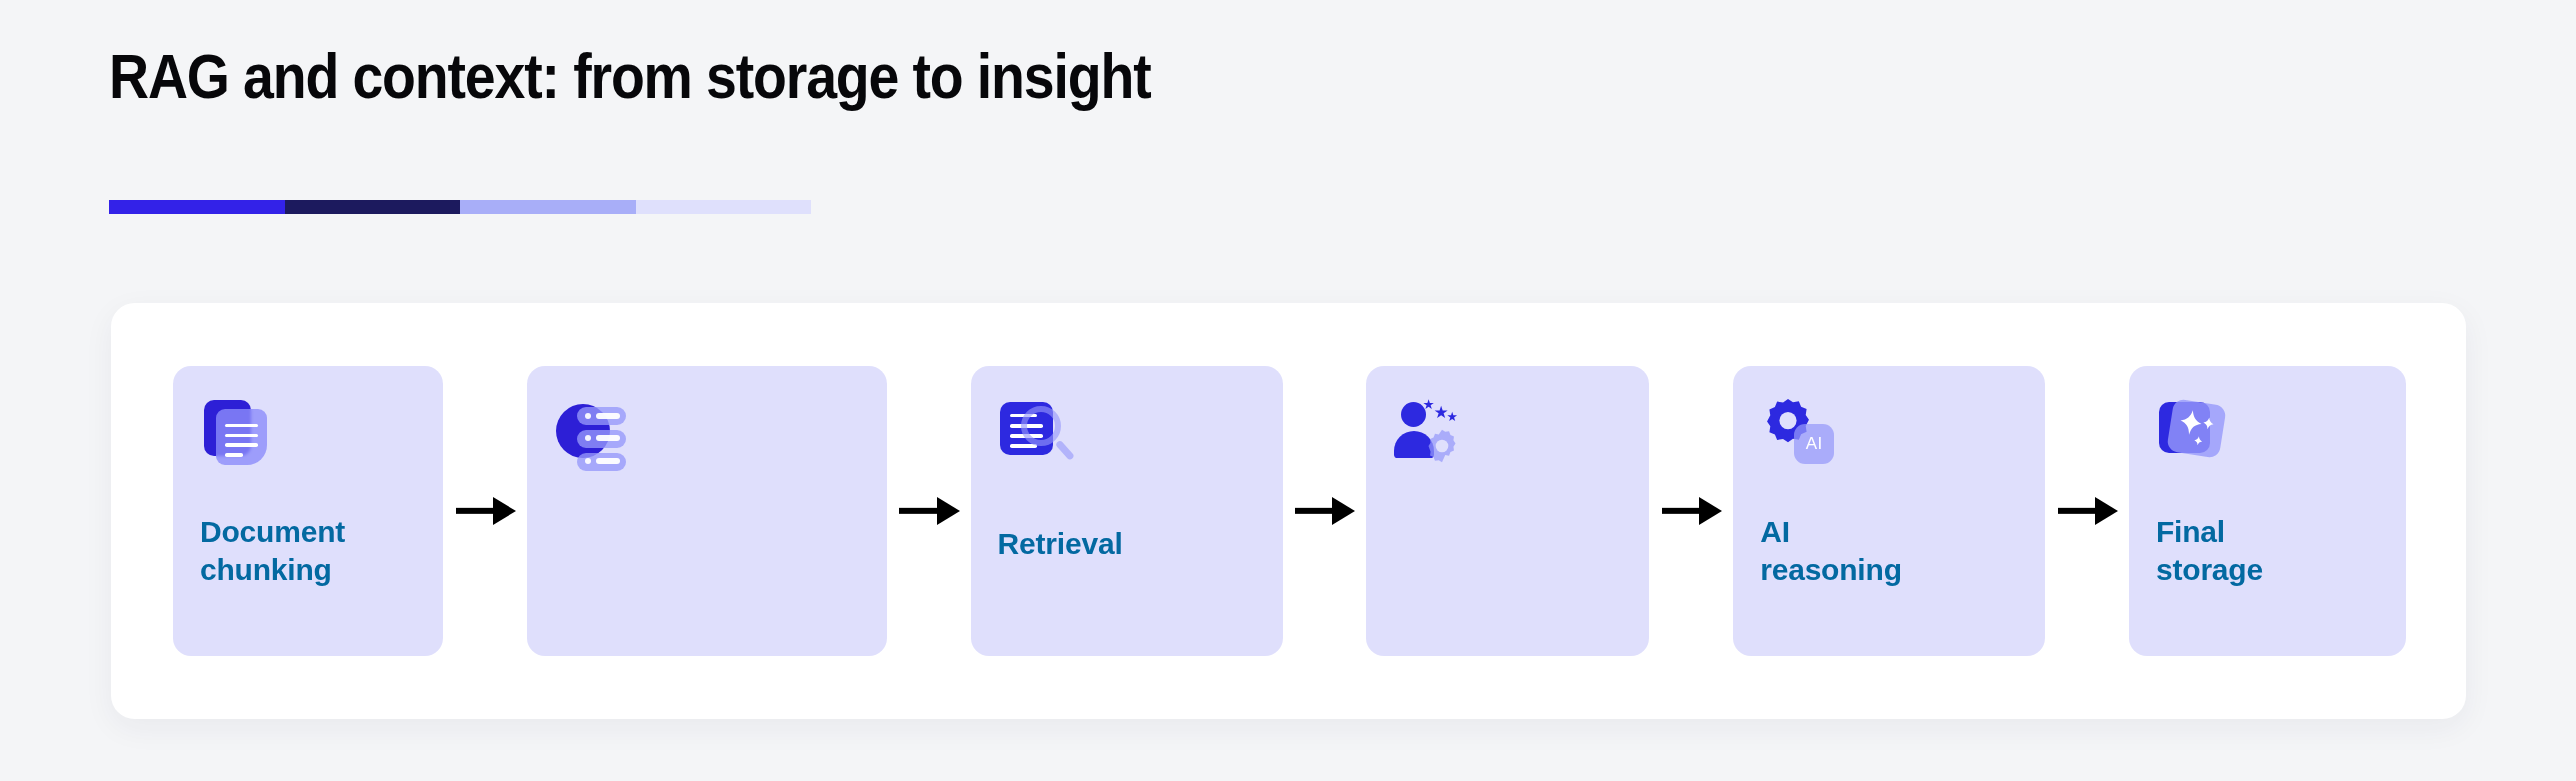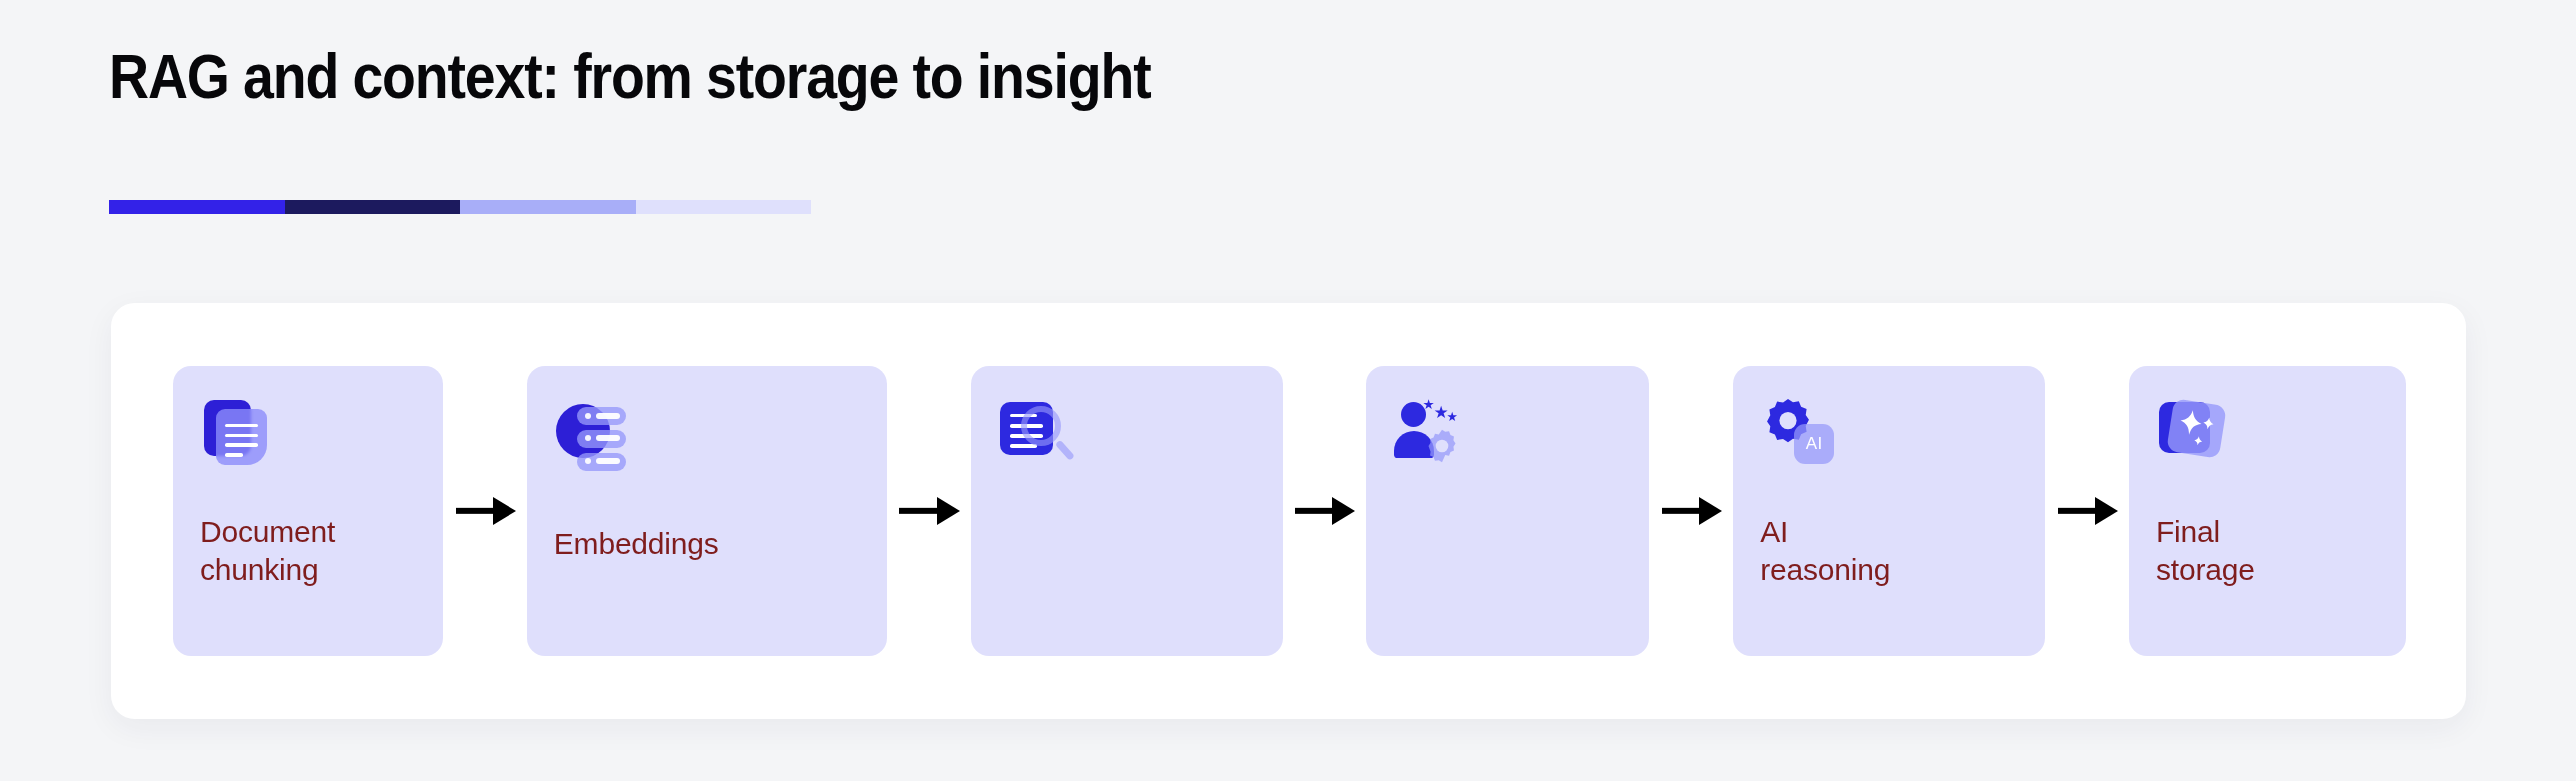--- a/index.html
+++ b/index.html
@@ -86,24 +86,25 @@
     position: relative;
     flex: 0 0 auto;
     margin-top: 1.8px;
   }
   .card-label {
     position: absolute;
     left: 27px;
     right: 16.3px;
     top: 147px;
     font-size: 30px;
-    color: #7f1d1d;
+    color: #0369a1;
     line-height: 1.28;
     letter-spacing: -0.2px;
     white-space: pre-line;
+    font-weight: bold;
   }
 
   
   .arrow {
     flex: 1 1 auto;
     height: 16.3px;
     position: relative;
     display: flex;
     align-items: center;
     justify-content: center;
@@ -267,39 +268,39 @@
           </div>
           <div class="ic emb-bar" style="top:35px">
             <div class="ic emb-dot"></div>
               <div class="ic emb-pill"></div>
           </div>
           <div class="ic emb-bar" style="top:58px">
             <div class="ic emb-dot"></div>
               <div class="ic emb-pill"></div>
           </div>
         </div>
-        <div class="card-label" style="top:159px">Embeddings</div>
       </div>
 
       <div class="arrow">
         <div class="arrow-shaft"></div>
           <div class="arrow-head"></div>
       </div>
 
       <div class="card" style="width:312px">
         <div class="card-icon">
           <div class="ic ret-sq">
             <div class="ic ret-line" style="top:11.8px; width:27px"></div>
             <div class="ic ret-line" style="top:22px; width:33px"></div>
             <div class="ic ret-line" style="top:32px; width:33px"></div>
             <div class="ic ret-line" style="top:42px; width:27px"></div>
           </div>
           <div class="ic ret-glass"></div>
           <div class="ic ret-handle"></div>
         </div>
+        <div class="card-label" style="top:159px">Retrieval</div>
       </div>
 
       <div class="arrow">
         <div class="arrow-shaft"></div>
           <div class="arrow-head"></div>
       </div>
 
       <div class="card" style="width:283px">
         <div class="card-icon">
           <div class="ic rk-head"></div>

